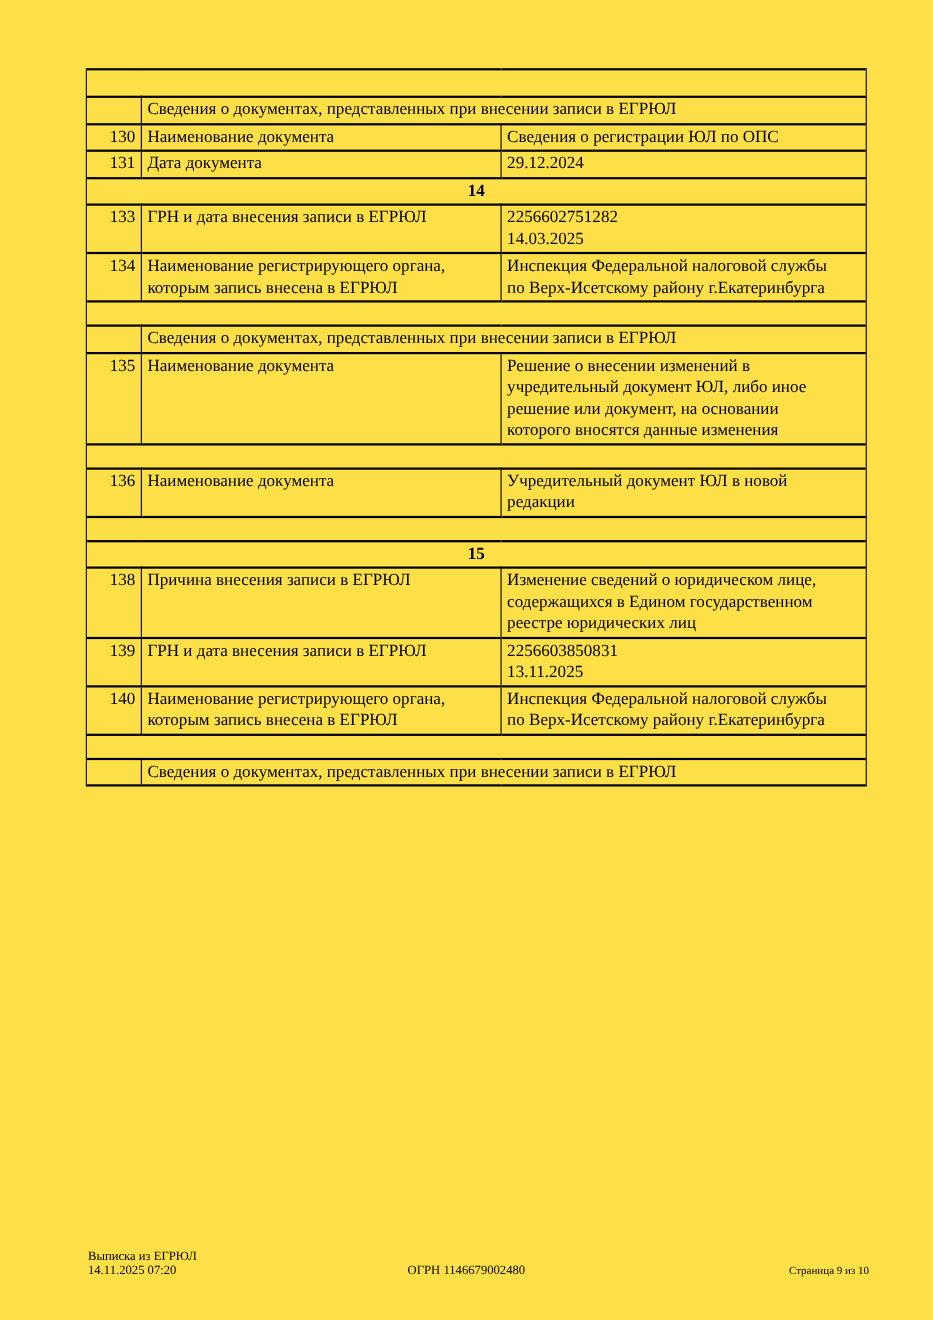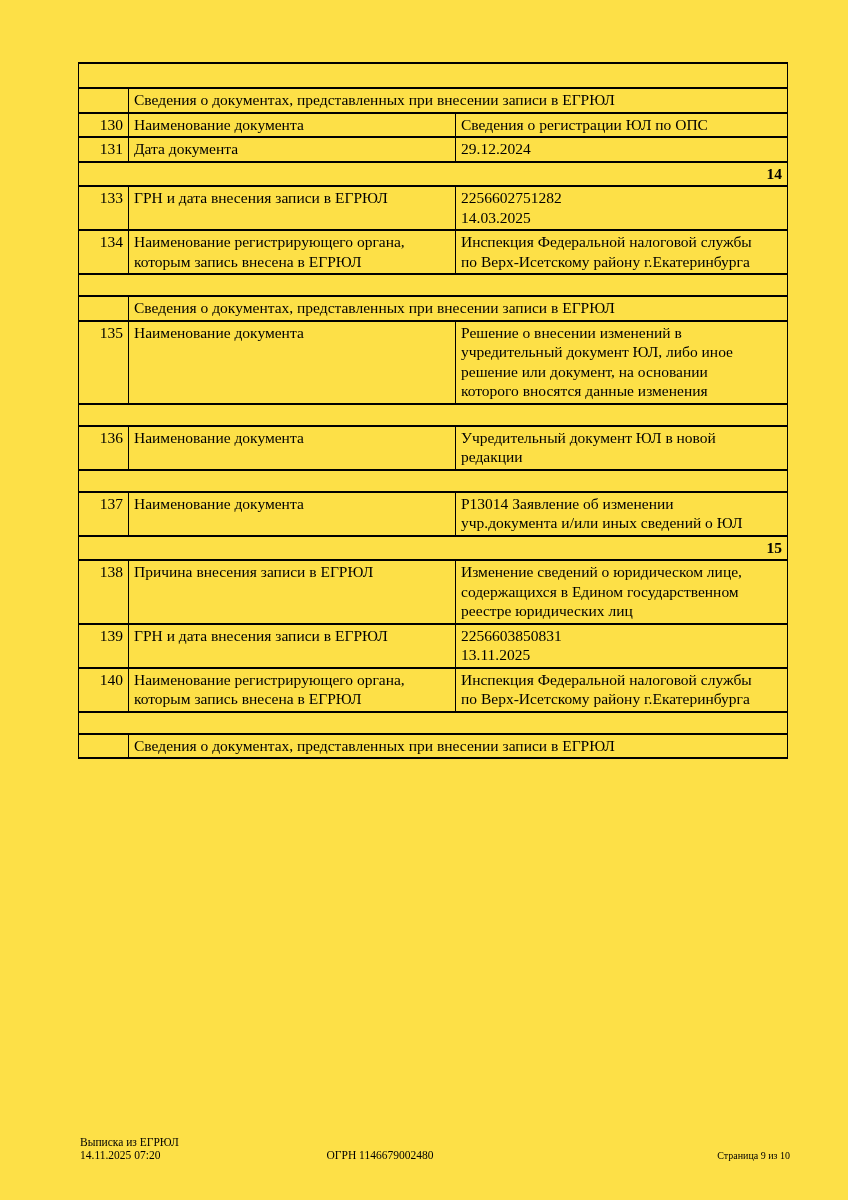--- a/index.html
+++ b/index.html
@@ -42,21 +42,21 @@
     overflow: hidden;
   }
   td.num-cell {
     text-align: right;
     padding-right: 6px;
   }
   td.header-cell {
     white-space: nowrap;
   }
   td.section-cell {
-    text-align: right;
+    text-align: center;
     font-weight: bold;
   }
   td.spacer-cell {
     height: 17px;
     padding: 0;
   }
   td.spacer-cell.tall {
     height: 20px;
   }
   td.label-cell, td.value-cell {
@@ -66,21 +66,21 @@
     position: absolute;
     left: 80px;
     top: 1136px;
     font-size: 11.5px;
     line-height: 13px;
   }
   .footer-center {
     position: absolute;
     left: 0;
     top: 1149px;
-    width: 760px;
+    width: 848px;
     text-align: center;
     font-size: 11.5px;
     line-height: 13px;
   }
   .footer-right {
     position: absolute;
     right: 58px;
     top: 1149px;
     font-size: 10px;
     line-height: 13px;
@@ -152,26 +152,20 @@
         <tr>
           <td class="num-cell">136</td>
           <td class="label-cell">Наименование документа</td>
           <td class="value-cell">Учредительный документ ЮЛ в новой
 редакции</td>
         </tr>
         <tr>
           <td class="spacer-cell" colspan="3"></td>
         </tr>
         <tr>
-          <td class="num-cell">137</td>
-          <td class="label-cell">Наименование документа</td>
-          <td class="value-cell">Р13014 Заявление об изменении
-учр.документа и/или иных сведений о ЮЛ</td>
-        </tr>
-        <tr>
           <td class="section-cell" colspan="3">15</td>
         </tr>
         <tr>
           <td class="num-cell">138</td>
           <td class="label-cell">Причина внесения записи в ЕГРЮЛ</td>
           <td class="value-cell">Изменение сведений о юридическом лице,
 содержащихся в Едином государственном
 реестре юридических лиц</td>
         </tr>
         <tr>

